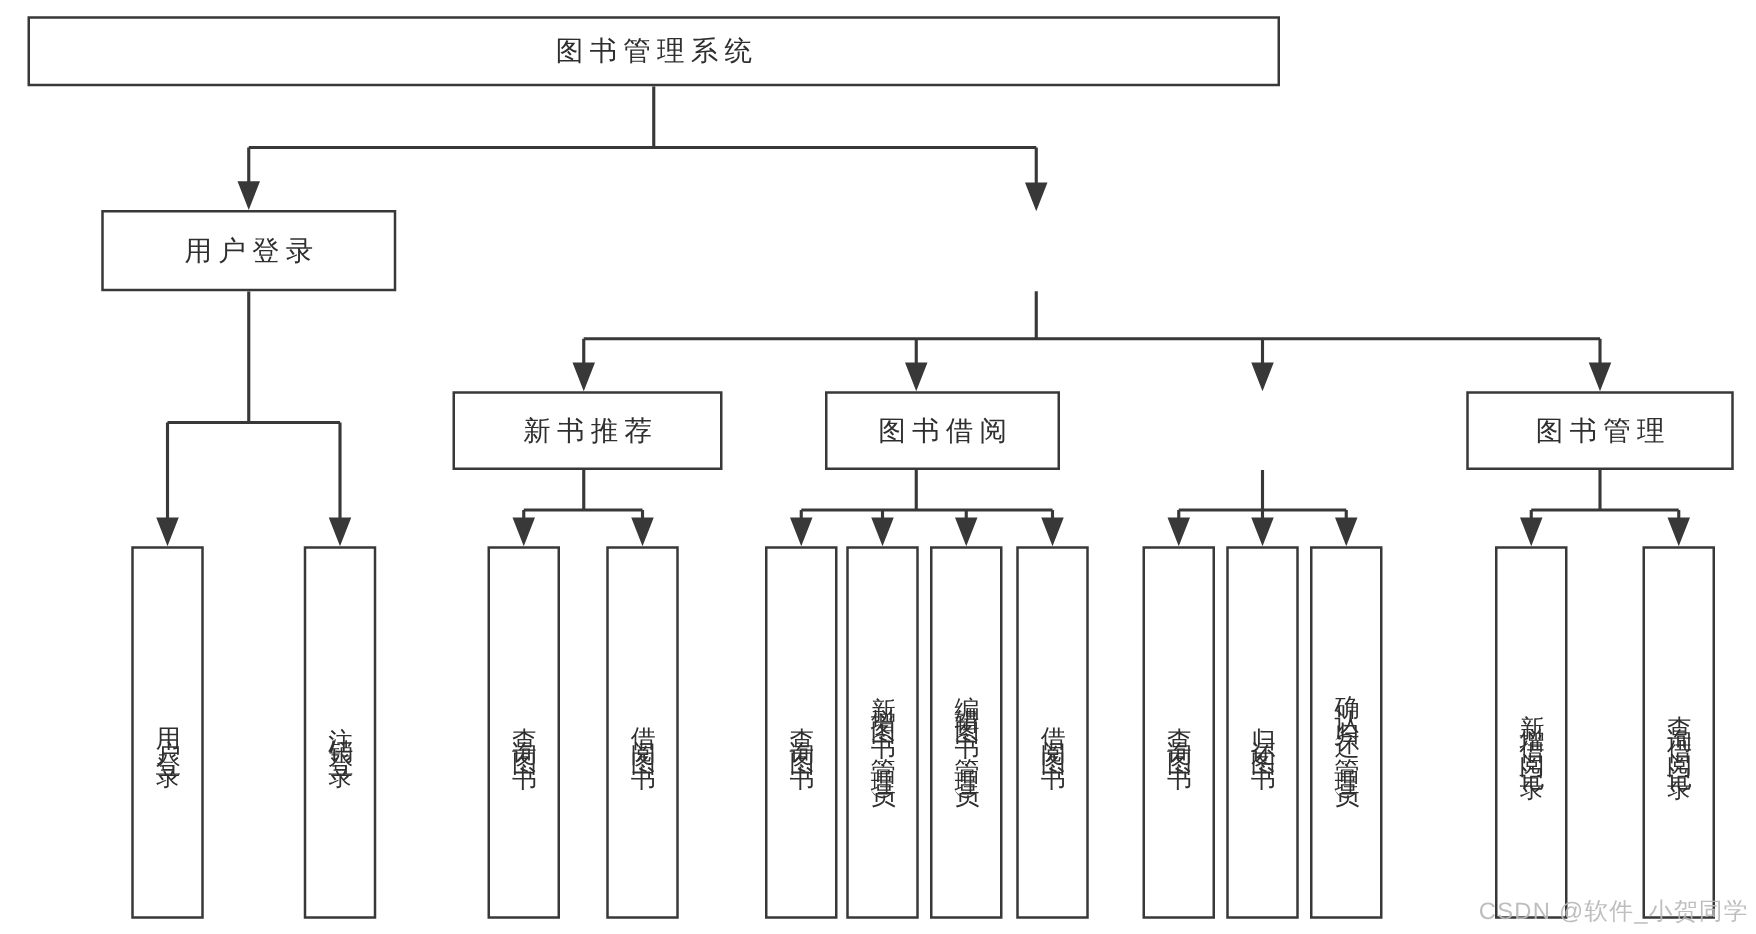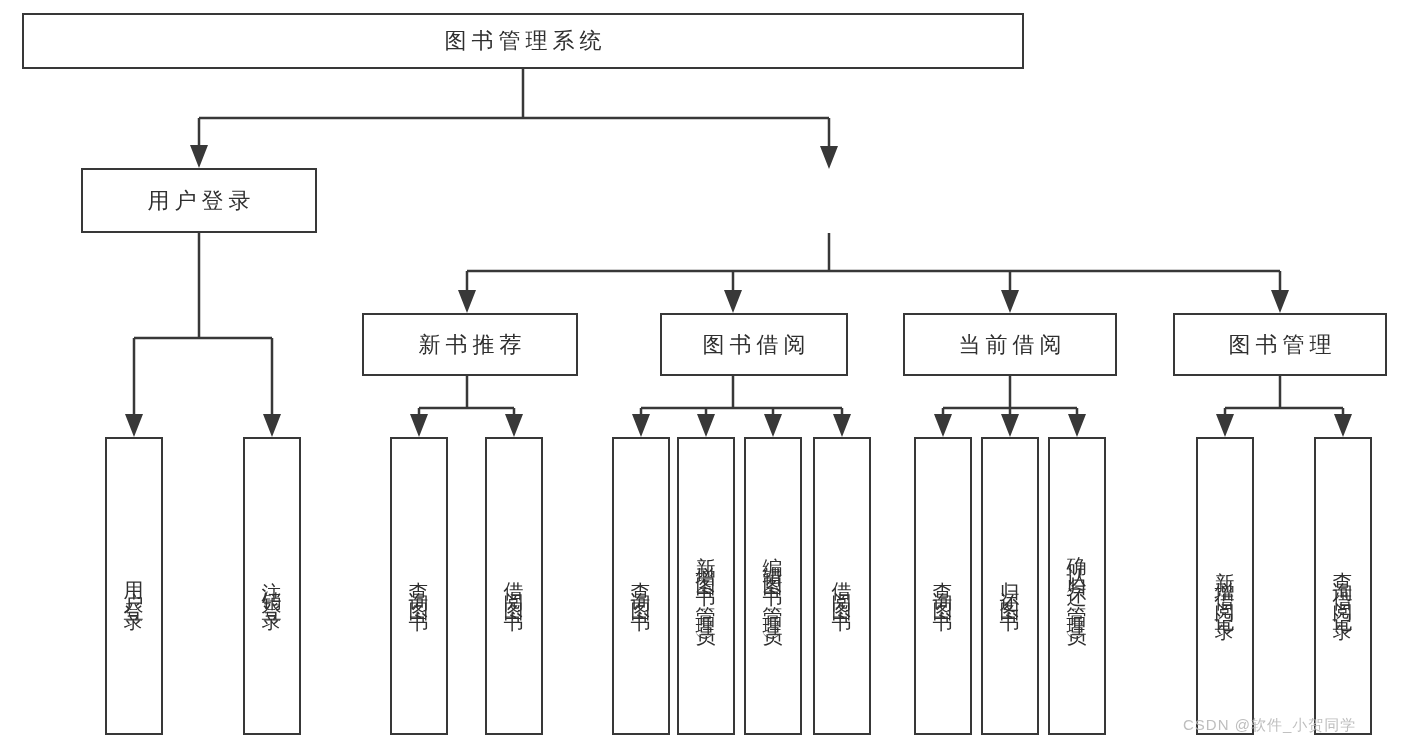--- a/index.html
+++ b/index.html
@@ -54,21 +54,21 @@
     line-height: 1;
     letter-spacing: 10px;
     color: #2f2f2f;
     white-space: nowrap;
     max-height: 290px;
   }
   .watermark {
     position: absolute;
     left: 1183px;
     top: 716px;
-    font-size: 15px;
+    font-size: 19px;
     letter-spacing: 1px;
     color: rgba(184, 184, 184, 0.92);
     white-space: nowrap;
     z-index: 5;
   }
 </style>
 </head>
 <body>
 
 <div id="canvas">
@@ -139,23 +139,20 @@
   <div class="hnode" style="left:81px; top:168px; width:236px; height:65px;">
     <span>用户登录</span>
   </div>
 
   <div class="hnode" style="left:362px; top:313px; width:216px; height:63px;">
     <span>新书推荐</span>
   </div>
   <div class="hnode" style="left:628px; top:313px; width:188px; height:63px;margin-left:32px;">
     <span>图书借阅</span>
   </div>
-  <div class="hnode" style="left:903px; top:313px; width:214px; height:63px;">
-    <span>当前借阅</span>
-  </div>
   <div class="hnode" style="left:1173px; top:313px; width:214px; height:63px;">
     <span>图书管理</span>
   </div>
 
   <div class="vnode" style="left:105px;">
     <span>用户登录</span>
   </div>
   <div class="vnode" style="left:243px;">
     <span>注销登录</span>
   </div>

